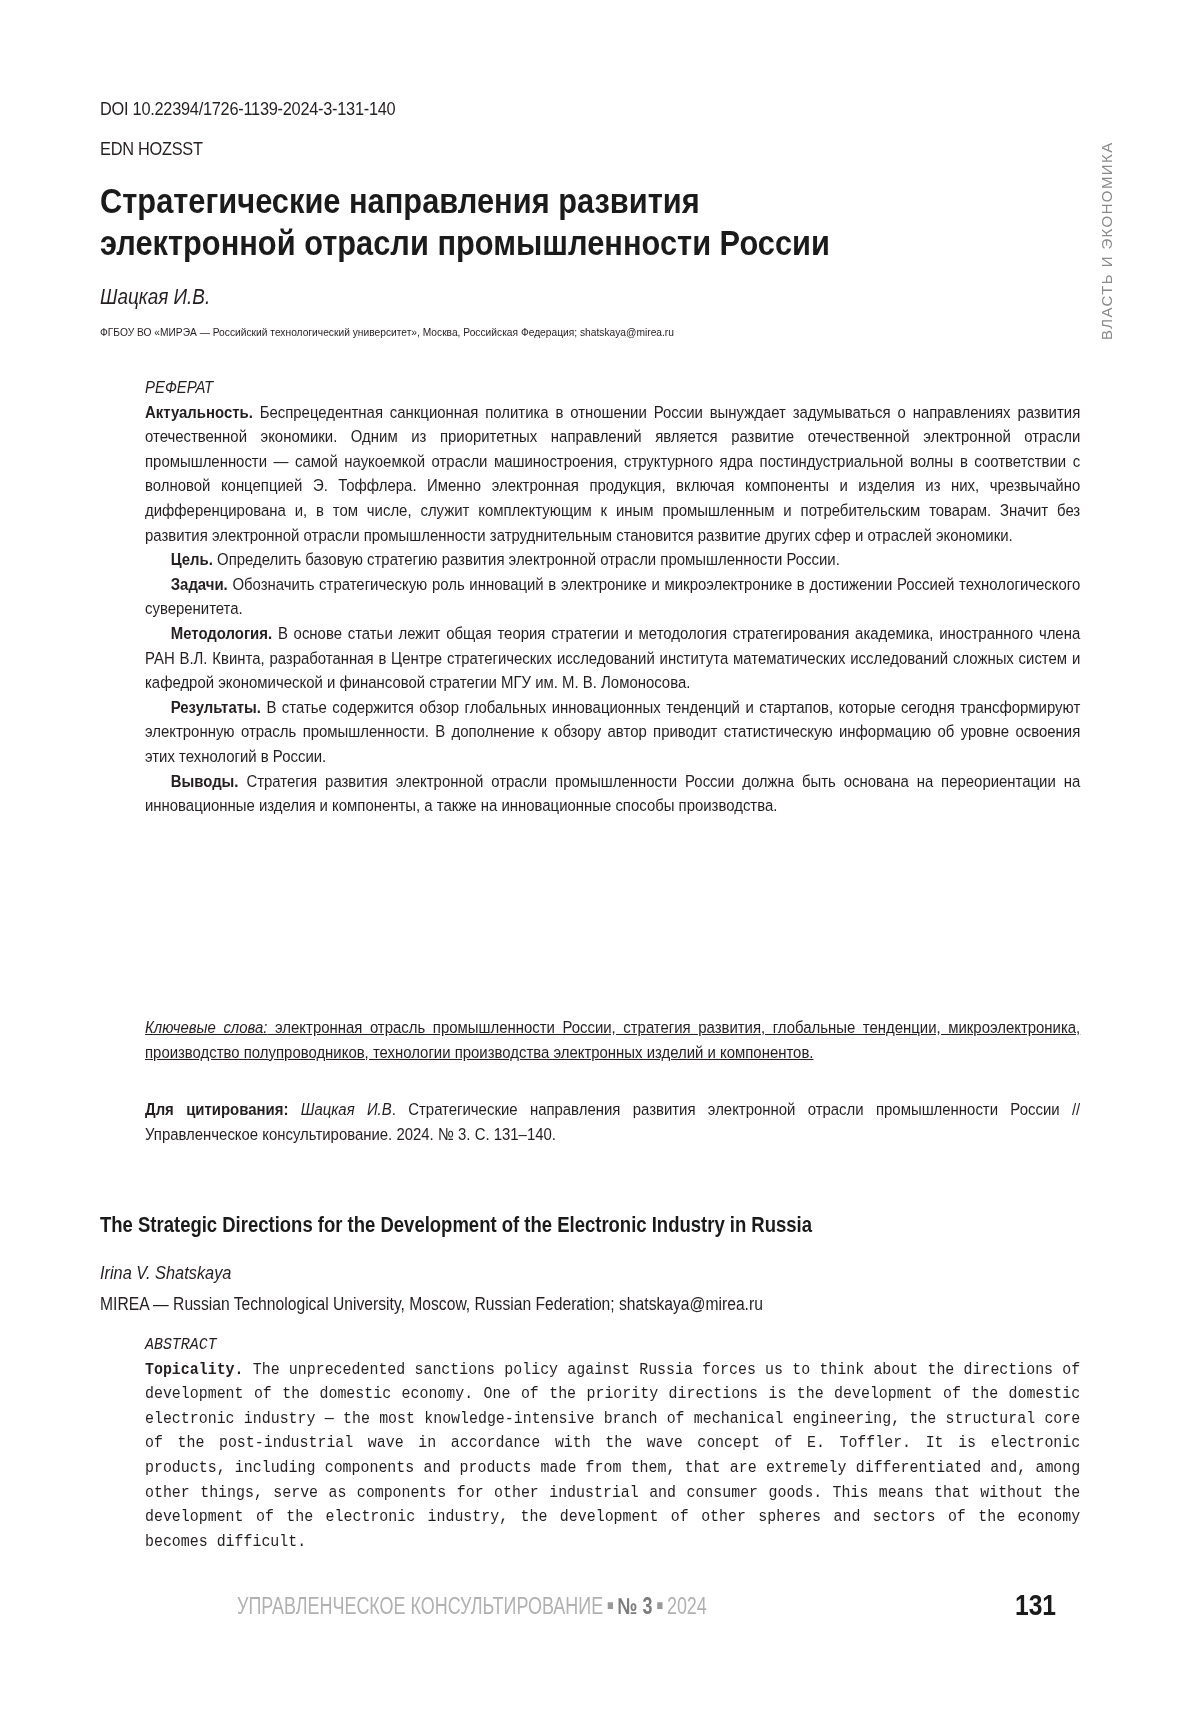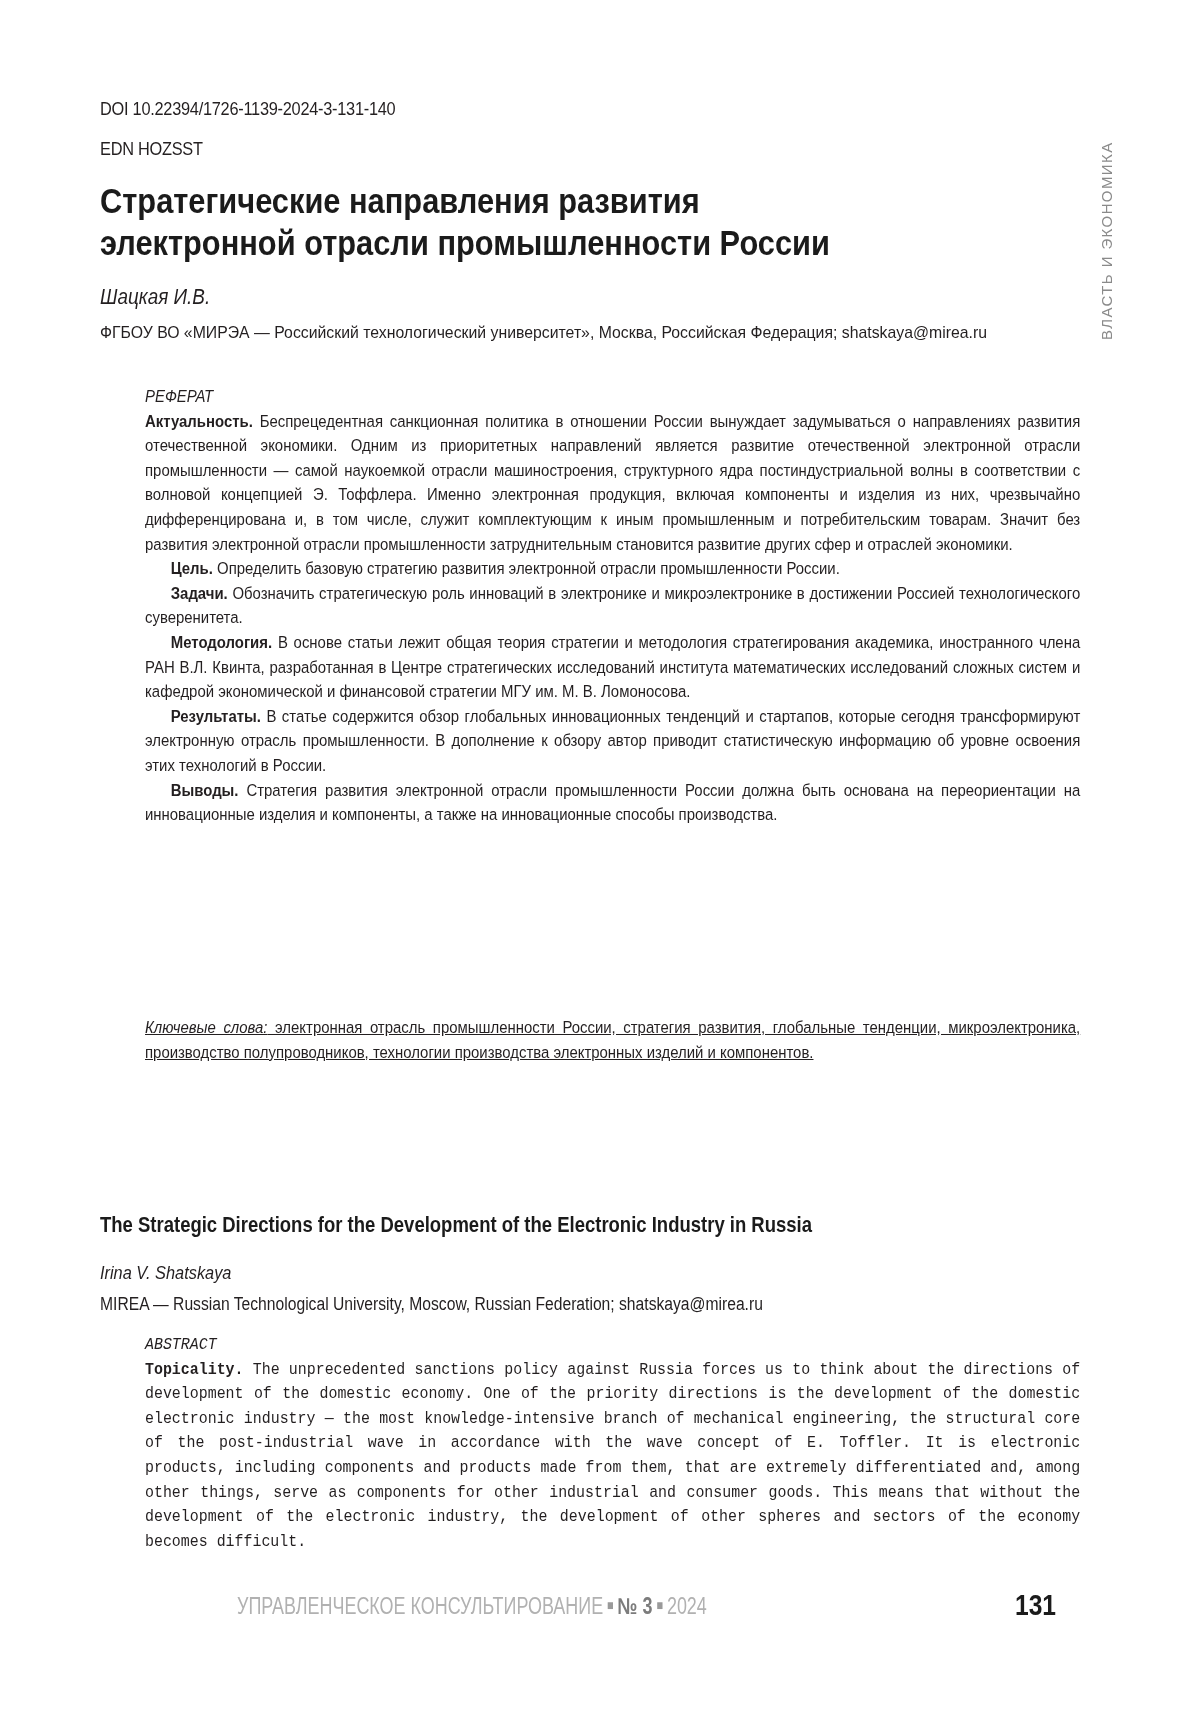--- a/index.html
+++ b/index.html
@@ -25,31 +25,31 @@
       transform: scaleX(0.88); transform-origin: left top;
     }
 
     .author-ru {
       position: absolute; left: 100px; top: 284px;
       font-size: 22px; font-style: italic; color: #231f20;
       transform: scaleX(0.86); transform-origin: left top;
     }
     .affil-ru {
       position: absolute; left: 100px; top: 320px; width: 980px;
-      font-size: 17px; line-height: 25px; color: #231f20;
+      font-size: 11px; line-height: 25px; color: #231f20;
     }
     .affil-ru .inner { transform: scaleX(0.93); transform-origin: left top; width: 1054px; }
 
     .abstract-block {
       position: absolute; left: 145px; width: 935px;
       font-size: 17.4px; line-height: 24.6px; color: #231f20;
       text-align: justify;
     }
     .abstract-block .squeeze { width: 1090px; transform: scaleX(0.858); transform-origin: left top; text-align: justify; }
-    #abstract-ru { top: 384px; }
+    #abstract-ru { top: 375px; }
     .section-label { font-style: italic; display: block; }
     .para { margin: 0; }
     .para.indent { text-indent: 30px; }
     .lead { font-weight: bold; }
 
     #keywords-ru { top: 1015px; text-decoration: underline; }
     #citation-ru { top: 1097px; }
 
     .title-en {
       position: absolute; left: 100px; top: 1213px; width: 1100px;
@@ -120,20 +120,25 @@
       <p class="para indent"><span class="lead">Выводы.</span><span> Стратегия развития электронной отрасли промышленности России должна быть основана на переориентации на инновационные изделия и компоненты, а также на инновационные способы производства.</span></p>
     </div>
   </div>
 
   <div id="keywords-ru" class="abstract-block">
     <div class="squeeze">
       <span style="font-style:italic">Ключевые слова:</span><span> электронная отрасль промышленности России, стратегия развития, глобальные тенденции, микроэлектроника, производство полупроводников, технологии производства электронных изделий и компонентов.</span>
     </div>
   </div>
 
+  <div id="citation-ru" class="abstract-block">
+    <div class="squeeze">
+      <span class="lead">Для цитирования:</span><span style="font-style:italic"> Шацкая И.В</span><span>. Стратегические направления развития электронной отрасли промышленности России // Управленческое консультирование. 2024. № 3. С. 131–140.</span>
+    </div>
+  </div>
 
   <h2 class="title-en" style="margin:0;">The Strategic Directions for the Development of the Electronic Industry in Russia</h2>
   <div class="author-en">Irina V. Shatskaya</div>
   <div class="affil-en">MIREA — Russian Technological University, Moscow, Russian Federation; shatskaya@mirea.ru</div>
 
   <div id="abstract-en" class="abstract-block">
     <div class="squeeze">
       <span class="section-label">ABSTRACT</span>
       <p class="para"><span class="lead">Topicality.</span><span> The unprecedented sanctions policy against Russia forces us to think about the directions of development of the domestic economy. One of the priority directions is the development of the domestic electronic industry — the most knowledge-intensive branch of mechanical engineering, the structural core of the post-industrial wave in accordance with the wave concept of E. Toffler. It is electronic products, including components and products made from them, that are extremely differentiated and, among other things, serve as components for other industrial and consumer goods. This means that without the development of the electronic industry, the development of other spheres and sectors of the economy becomes difficult.</span></p>
     </div>

